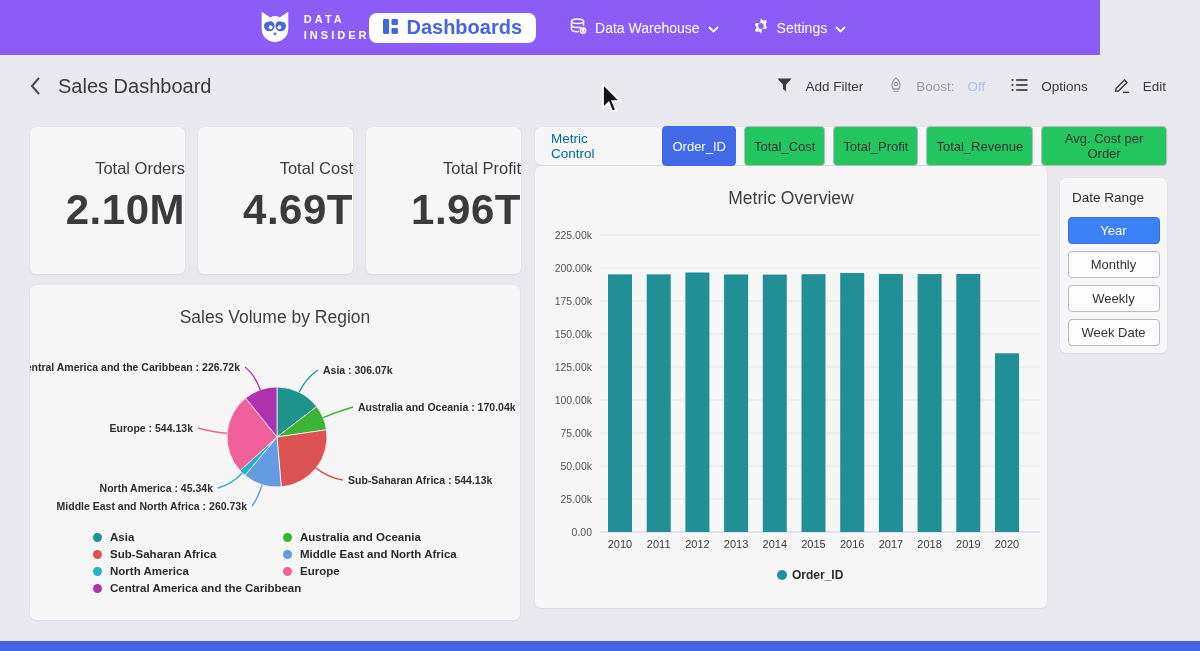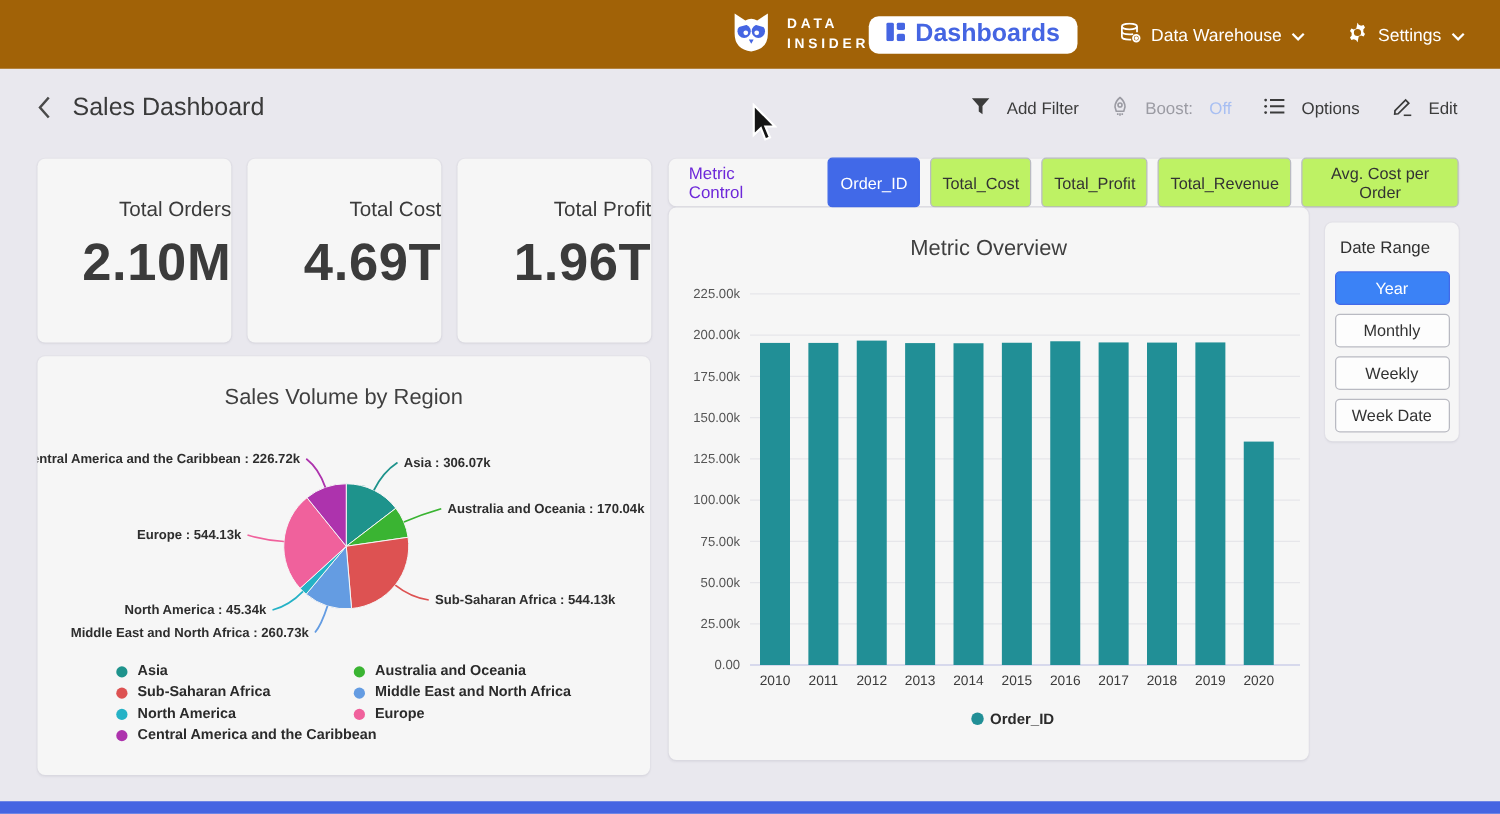--- a/index.html
+++ b/index.html
@@ -6,23 +6,23 @@
   html,body { width:1200px; height:651px; }
   body {
     position: relative;
     font-family: "Liberation Sans", sans-serif;
     background: #e9e8ee;
     overflow: hidden;
     color: #3b3b3b;
   }
   
   .navbar {
-    position: absolute; top:0; left:0; width:1200px; height:55px;
-    background: #a16207;
-    display: flex; align-items: center; justify-content: flex-end;
+    position: absolute; top:0; left:0; width:1100px; height:55px;
+    background: #8b5cf6;
+    display: flex; align-items: center; justify-content: center;
     padding: 0 28px 0 30px;
   }
   .brand { display:flex; align-items:center; gap:10px; }
   .brand-text { color:#fff; font-size:11px; font-weight:700; letter-spacing:3px; line-height:1.45; }
   .nav-right { display:flex; align-items:center; gap:34px; }
   .nav-pill {
     background:#fff; color:#4565e2; border:none; border-radius:8px;
     height:30px; padding:0 14px; display:flex; align-items:center; gap:8px;
     font-size:20px; font-weight:700; cursor:pointer; font-family:inherit;
   }
@@ -47,23 +47,23 @@
     box-shadow: 0 1px 2px rgba(40,40,60,0.06), 0 0 0 1px rgba(40,40,60,0.02);
   }
   .kpi { width:155px; height:147px; top:127px; text-align:right; }
   .kpi-label { margin-top:32px; font-size:16.5px; font-weight:500; color:#3b3b3b; }
   .kpi-value { margin-top:8px; font-size:42px; font-weight:700; color:#3b3b3b; letter-spacing:0.5px; }
   
   .metric-bar {
     left:535px; top:127px; width:632px; height:38px;
     display:flex; align-items:center; padding-left:16px; gap:8px;
   }
-  .metric-label { font-size:13.5px; color:#6d28d9; margin-right:21px; }
+  .metric-label { font-size:13.5px; color:#0369a1; margin-right:21px; }
   .chip {
-    background:#bef264; border:1px solid #b9bac2; border-radius:4px;
+    background:#22c55e; border:1px solid #b9bac2; border-radius:4px;
     font-size:13px; color:#333; padding:4px 9px; cursor:pointer; font-family:inherit;
   }
   .chip.selected { background:#4169e8; border-color:#4169e8; color:#fff; }
   
   .bar-card { left:535px; top:166px; width:512px; height:442px; }
   .chart-title { position:absolute; width:100%; text-align:center; top:22px; font-size:17.5px; color:#3f3f3f; }
   
   .dr-card { left:1060px; top:178px; width:107px; height:175px; padding:12px 7px 0 7px; }
   .dr-label { font-size:13.5px; color:#2f2f2f; margin-left:5px; margin-bottom:9px; }
   .dr-btn {

